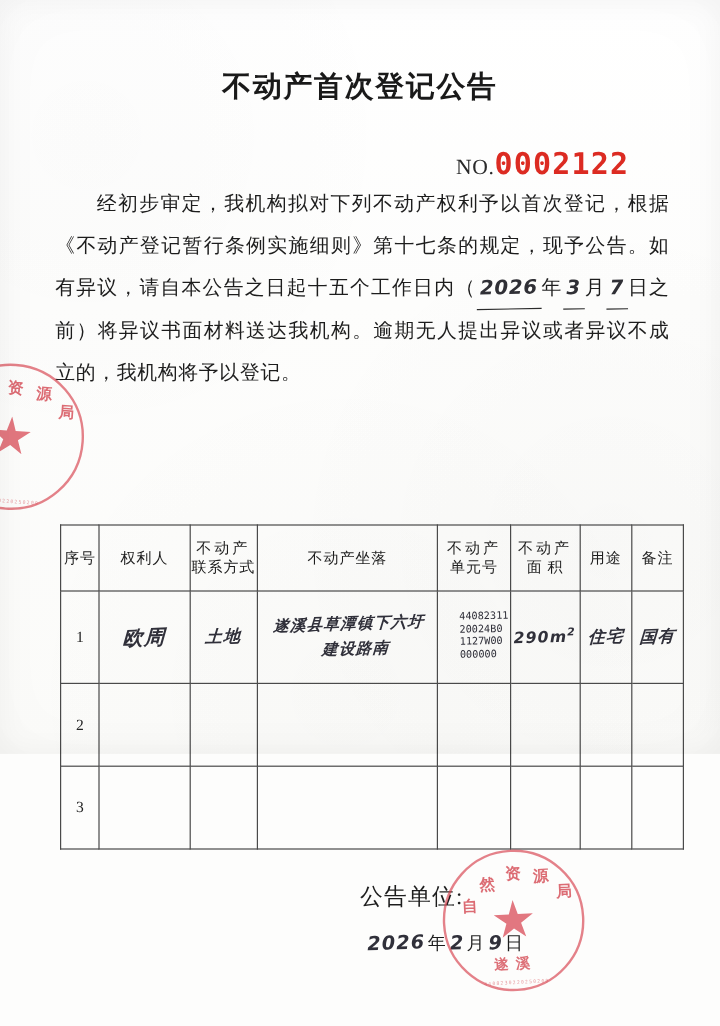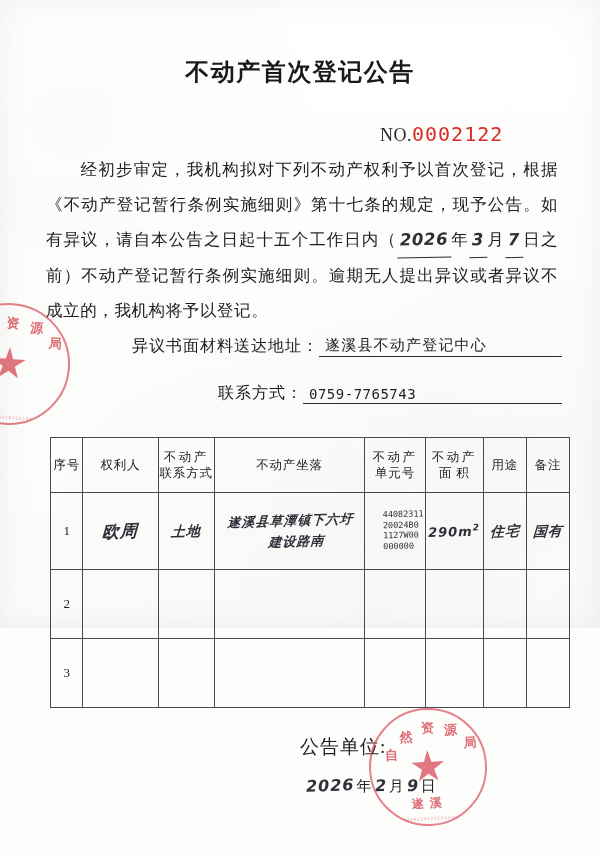--- a/index.html
+++ b/index.html
@@ -66,22 +66,22 @@
     font-size: 19px;
     letter-spacing: 0.5px;
     white-space: nowrap;
   }
   .serial-prefix {
     color: #2a2a2a;
     font-size: 18px;
   }
   .serial-digits {
     color: #dc2b22;
-    font-weight: 400;
-    font-size: 20px;
+    font-weight: 700;
+    font-size: 25px;
     letter-spacing: 1px;
     font-family: "DejaVu Sans Mono", monospace;
     margin-top: 26px;
   }
 
   
   .body-text {
     position: absolute;
     top: 152px;
     left: 46px;
@@ -337,33 +337,23 @@
 
   <div class="paper-noise"></div>
 
   <div class="doc-title">不动产首次登记公告</div>
 
   <div class="serial-line">
     <span class="serial-prefix">NO.</span><span class="serial-digits">0002122</span>
   </div>
 
   <div class="body-text">
-    <span class="indent"></span><span>经初步审定，我机构拟对下列不动产权利予以首次登记，根据《不动产登记暂行条例实施细则》第十七条的规定，现予公告。如有异议，请自本公告之日起十五个工作日内（</span><span class="blank-fill fill-year">2026</span><span>年</span><span class="blank-fill fill-month">3</span><span>月</span><span class="blank-fill fill-day">7</span><span>日之前</span><span>）不动产登记暂行条例实施细则。逾期无人提出异议或者异议不成立的，我机构将予以登记。</span>
+    <span class="indent"></span><span>经初步审定，我机构拟对下列不动产权利予以首次登记，根据《不动产登记暂行条例实施细则》第十七条的规定，现予公告。如有异议，请自本公告之日起十五个工作日内（</span><span class="blank-fill fill-year">2026</span><span>年</span><span class="blank-fill fill-month">3</span><span>月</span><span class="blank-fill fill-day">7</span><span>日之前</span><span>）将异议书面材料送达我机构。逾期无人提出异议或者异议不成立的，我机构将予以登记。</span>
   </div>
 
-  <div class="contact-block">
-    <div class="contact-row row-address">
-      <span class="contact-label">异议书面材料送达地址：</span>
-      <span class="contact-value">遂溪县不动产登记中心</span>
-    </div>
-    <div class="contact-row row-phone">
-      <span class="contact-label">联系方式：</span>
-      <span class="contact-value">0759-7765743</span>
-    </div>
-  </div>
 
   <table class="reg-table">
     <colgroup>
       <col class="col-idx">
         <col class="col-owner">
         <col class="col-type">
         <col class="col-loc">
       <col class="col-unit">
         <col class="col-area">
         <col class="col-use">

